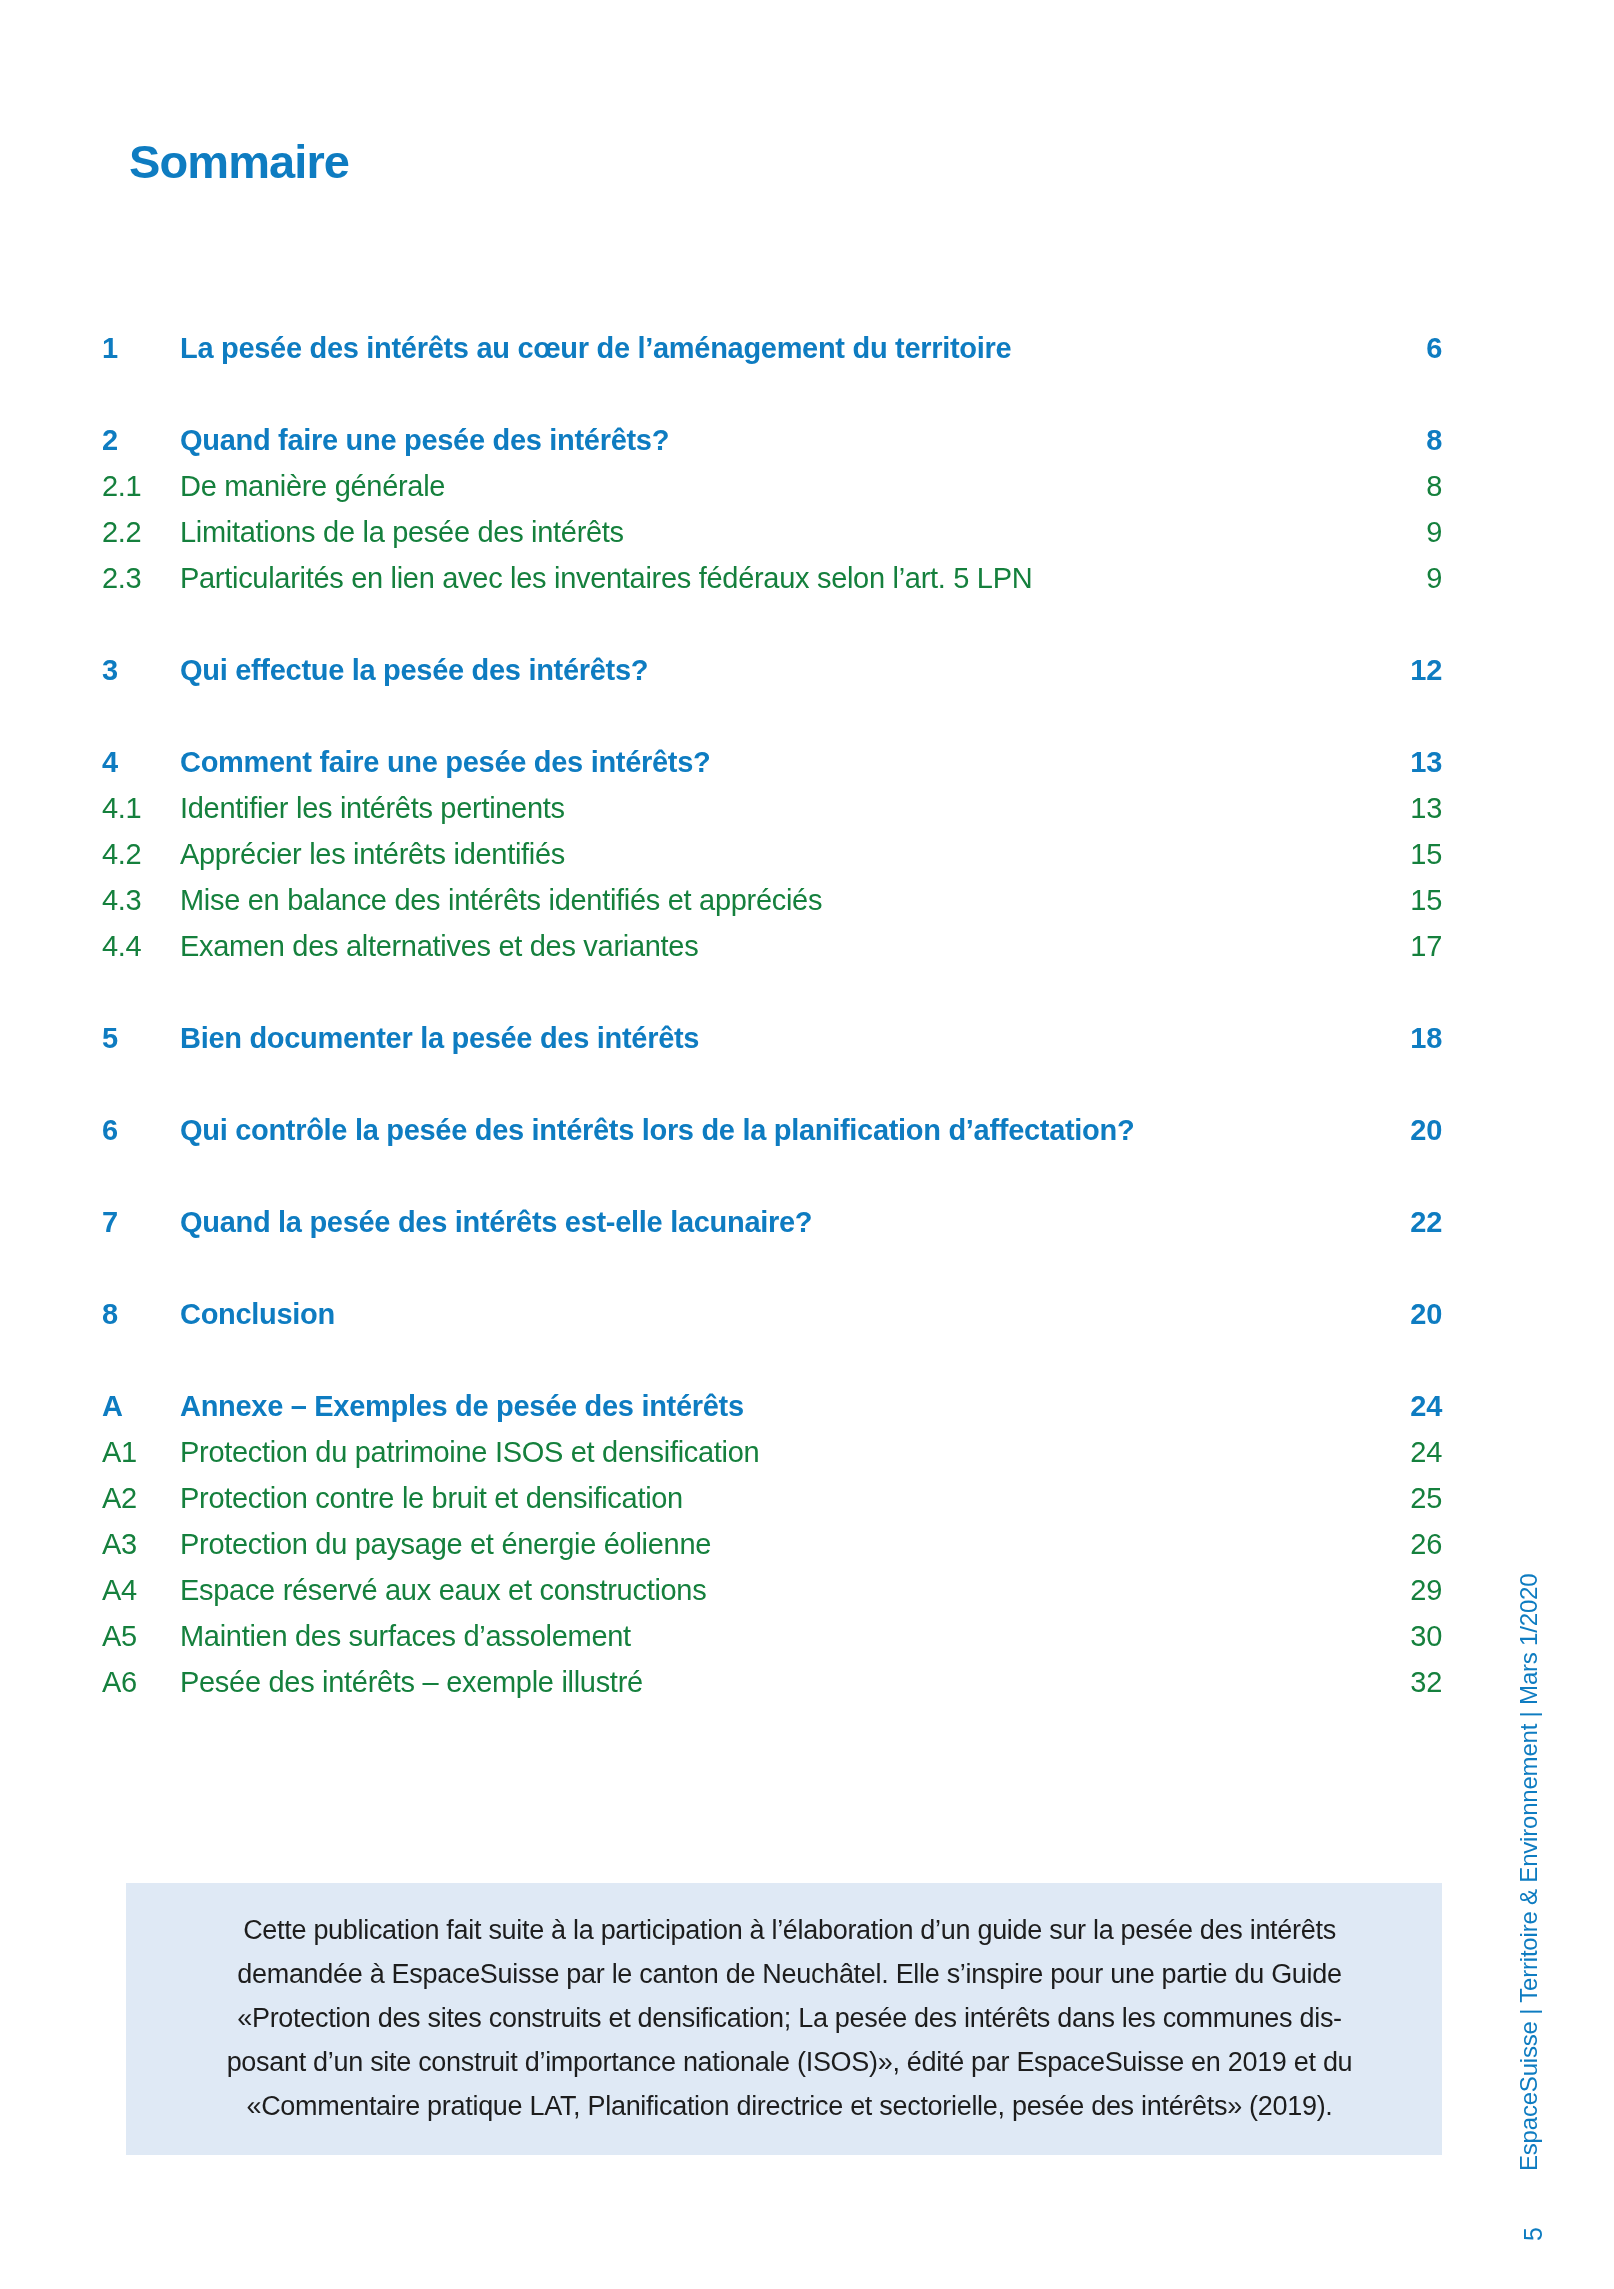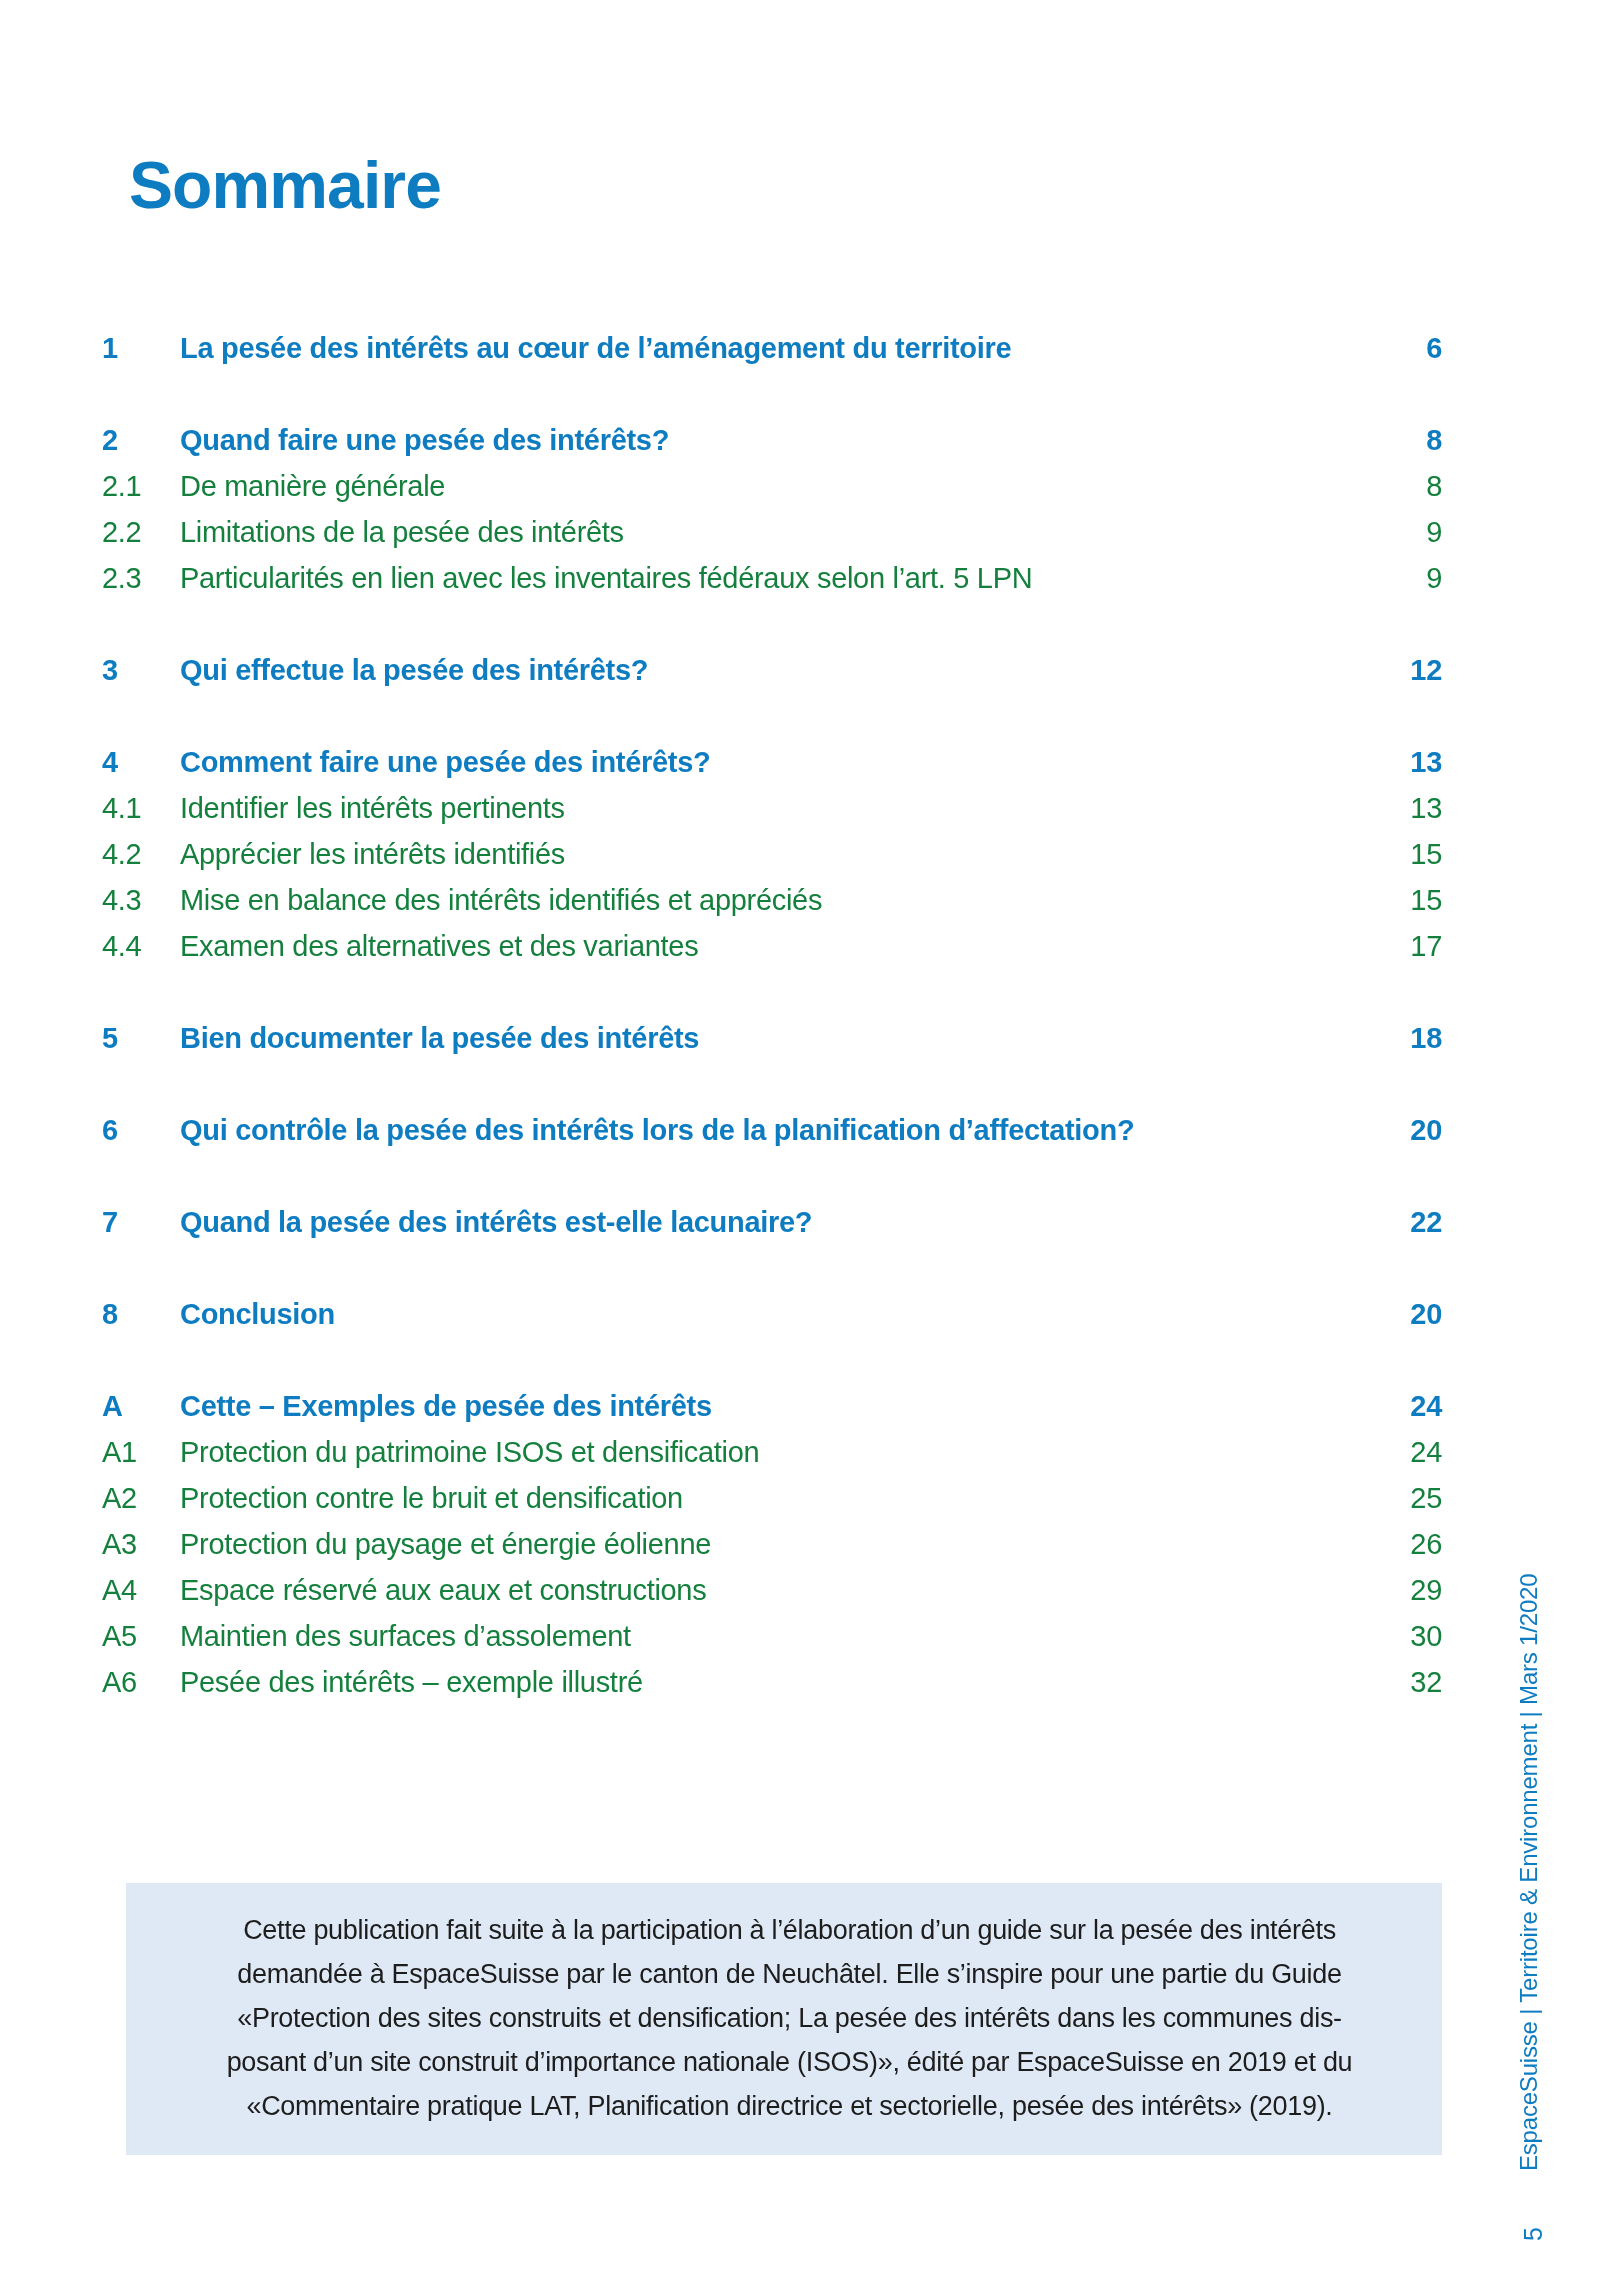--- a/index.html
+++ b/index.html
@@ -9,21 +9,21 @@
     height:2290px;
     background:#ffffff;
     font-family:"Liberation Sans", sans-serif;
     overflow:hidden;
     color:#1c1c1c;
   }
   .doc-title {
     position:absolute;
     left:129px;
     top:103px;
-    font-size:66px;
+    font-size:47px;
     font-weight:bold;
     letter-spacing:-0.9px;
     color:#0e7cc1;
   }
   .toc {
     position:absolute;
     left:102px;
     top:325px;
     width:1340px;
   }
@@ -160,21 +160,21 @@
     <span class="toc-label">Quand la pesée des intérêts est-elle lacunaire?</span>
     <span class="toc-page">22</span>
   </div>
       <div class="toc-row section">
     <span class="toc-num">8</span>
     <span class="toc-label">Conclusion</span>
     <span class="toc-page">20</span>
   </div>
       <div class="toc-row section">
     <span class="toc-num">A</span>
-    <span class="toc-label">Cette – Exemples de pesée des intérêts</span>
+    <span class="toc-label">Annexe – Exemples de pesée des intérêts</span>
     <span class="toc-page">24</span>
   </div>
       <div class="toc-row sub">
     <span class="toc-num">A1</span>
     <span class="toc-label">Protection du patrimoine ISOS et densification</span>
     <span class="toc-page">24</span>
   </div>
       <div class="toc-row sub">
     <span class="toc-num">A2</span>
     <span class="toc-label">Protection contre le bruit et densification</span>

